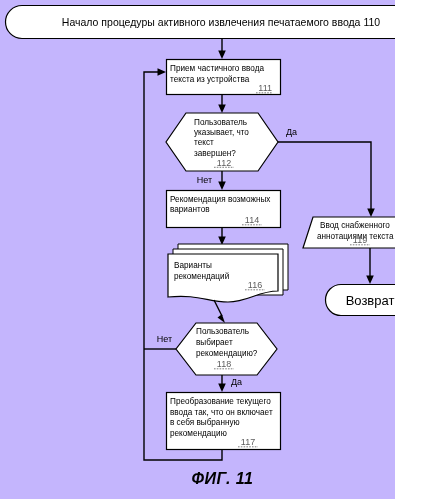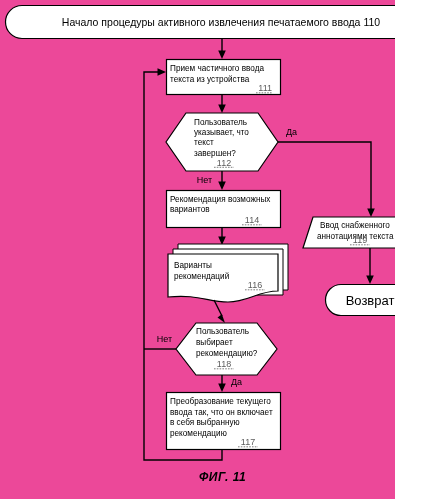--- a/index.html
+++ b/index.html
@@ -9,40 +9,40 @@
     background: #ffffff;
   }
   body {
     font-family: "Liberation Sans", sans-serif;
     color: #000000;
   }
   #page {
     position: relative;
     width: 395px;
     height: 499px;
-    background: #ec4899;
+    background: #c4b5fd;
     overflow: hidden;
   }
   #diagram {
     position: absolute;
     left: 0;
     top: 0;
     width: 445px;
     height: 499px;
   }
   .fig-caption {
     position: absolute;
     left: 0;
     top: 470px;
     width: 445px;
     text-align: center;
     font-family: "Liberation Sans", sans-serif;
     font-weight: bold;
     font-style: italic;
-    font-size: 12px;
+    font-size: 16px;
     letter-spacing: 0.5px;
   }
   svg text {
     font-family: "Liberation Sans", sans-serif;
     fill: #000000;
   }
   .node-text { font-size: 8.2px; }
   .ref-num-dim { font-size: 9px; fill: #5c5c5c; }
   .branch-label { font-size: 9px; }
   .term-text { font-size: 13px; }

